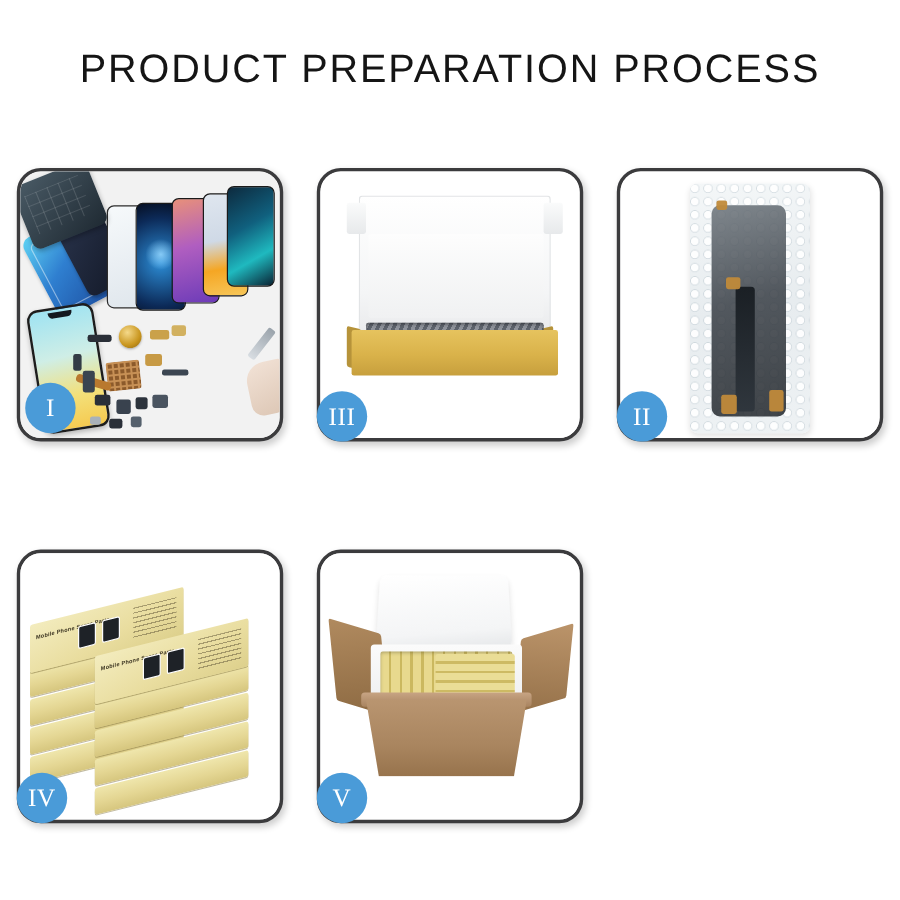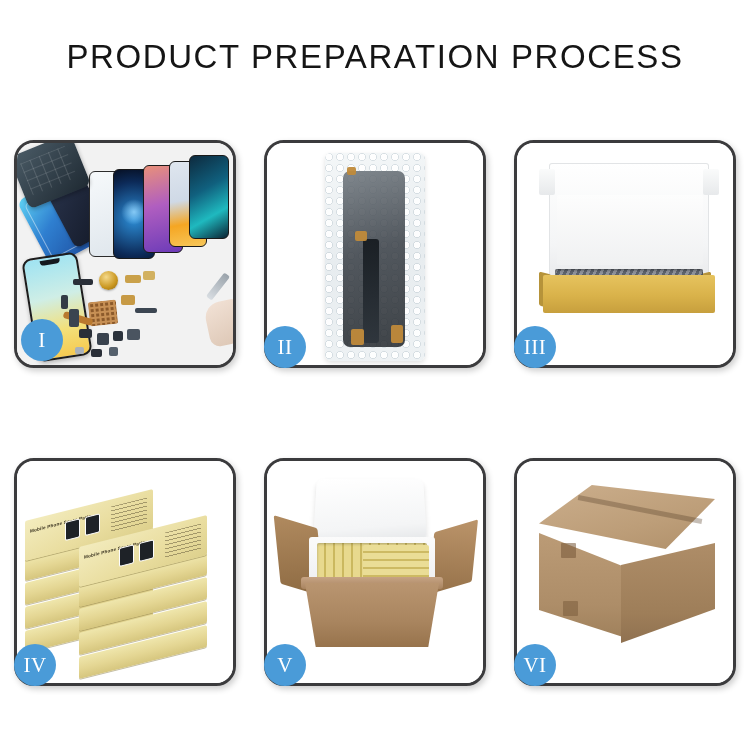--- a/index.html
+++ b/index.html
@@ -450,43 +450,43 @@
         <div class="part p12"></div>
         <div class="part p13"></div>
         <div class="part p14"></div>
         <div class="tweezer"></div>
         <div class="hand"></div>
       </div>
       <div class="badge b1">I</div>
     </div>
 
     <div class="card">
+      <div class="card-photo scene-mailer">
+        <div class="mailer-lid"></div>
+        <div class="foam-sheet"></div>
+        <div class="mailer-flapL"></div>
+        <div class="mailer-flapR"></div>
+        <div class="mailer-inner"></div>
+        <div class="mailer-base"></div>
+      </div>
+      <div class="badge">III</div>
+    </div>
+
+    <div class="card">
       <div class="card-photo scene-bubble">
         <div class="bubble-pack">
           <div class="screen-inside"></div>
           <div class="flex-strip"></div>
           <div class="tab-gold tg1"></div>
           <div class="tab-gold tg2"></div>
           <div class="tab-gold tg3"></div>
           <div class="tab-gold tg4"></div>
         </div>
       </div>
       <div class="badge">II</div>
-    </div>
-
-    <div class="card">
-      <div class="card-photo scene-mailer">
-        <div class="mailer-lid"></div>
-        <div class="foam-sheet"></div>
-        <div class="mailer-flapL"></div>
-        <div class="mailer-flapR"></div>
-        <div class="mailer-inner"></div>
-        <div class="mailer-base"></div>
-      </div>
-      <div class="badge">III</div>
     </div>
 
     <div class="card">
       <div class="card-photo scene-stack">
 
         <div class="stack stack-a">
           <div class="sbox" style="top:118px"></div>
           <div class="sbox" style="top:94px"></div>
           <div class="sbox" style="top:70px"></div>
           <div class="sbox" style="top:46px"></div>
@@ -522,26 +522,15 @@
         <div class="flapR"></div>
         <div class="foam-tray"></div>
         <div class="yellow-rows"></div>
         <div class="yellow-rows2"></div>
         <div class="carton-rim"></div>
         <div class="carton-front"></div>
       </div>
       <div class="badge">V</div>
     </div>
 
-    <div class="card">
-      <div class="card-photo scene-sealed">
-        <div class="c-top"></div>
-        <div class="c-left"></div>
-        <div class="c-right"></div>
-        <div class="c-seam"></div>
-        <div class="c-tape1"></div>
-        <div class="c-tape2"></div>
-      </div>
-      <div class="badge">VI</div>
-    </div>
 
   </div>
 </div>
 
 </body></html>

